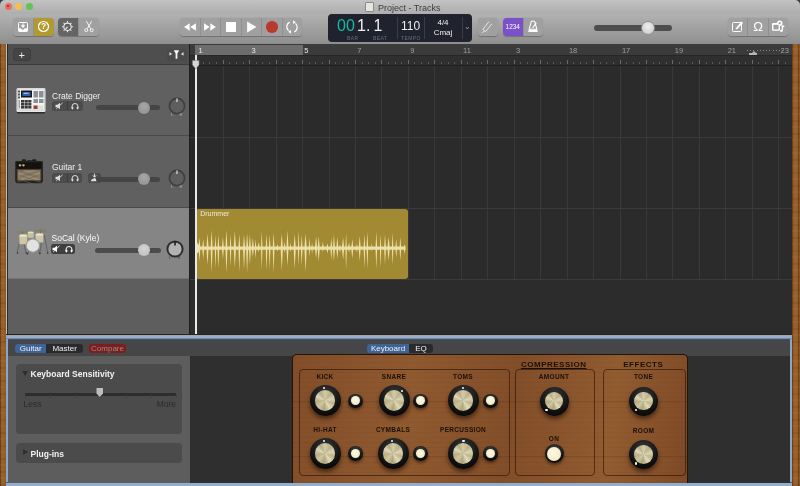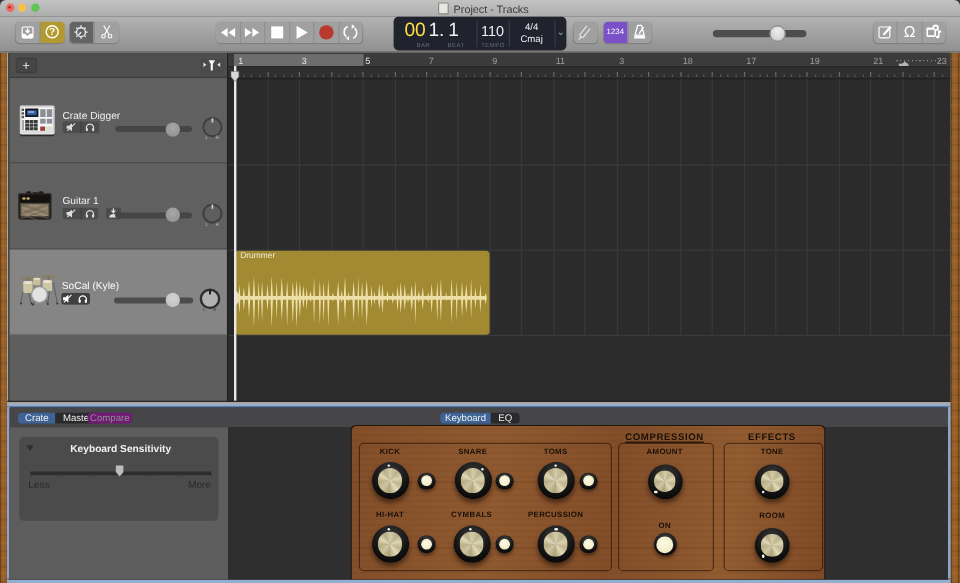--- a/index.html
+++ b/index.html
@@ -163,21 +163,21 @@
           <g fill="none" stroke="#fff" stroke-width="1.25">
             <path d="M4.6 2.1 A5.2 5.2 0 0 0 3.5 10.6"></path>
             <path d="M9.4 11.9 A5.2 5.2 0 0 0 10.5 3.4"></path>
           </g>
           <path d="M8.2 0.3 l2.6 1.9 -2.8 1.7z M5.8 13.7 l-2.6-1.9 2.8-1.7z" fill="#fff"></path>
         </svg>
       </div>
   </div>
 
   <div class="abs" id="lcd">
-    <div style="position:absolute;left:9px;top:3px;font-size:16px;color:#fde047;">00</div>
+    <div style="position:absolute;left:9px;top:3px;font-size:16px;color:#14b8a6;">00</div>
     <div style="position:absolute;left:29px;top:3px;font-size:16px;color:#eceef2;">1. 1</div>
     <div class="lcdlab" style="left:19px;top:20.5px;">BAR</div>
     <div class="lcdlab" style="left:45px;top:20.5px;">BEAT</div>
     <div class="div" style="left:69px;"></div>
     <div style="position:absolute;left:69px;top:5px;width:27px;text-align:center;font-size:12px;color:#eceef2;">110</div>
     <div class="lcdlab" style="left:73px;top:20.5px;">TEMPO</div>
     <div class="div" style="left:96px;"></div>
     <div style="position:absolute;left:96px;top:3.5px;width:38px;text-align:center;font-size:8px;color:#eceef2;">4/4</div>
     <div style="position:absolute;left:96px;top:13.5px;width:38px;text-align:center;font-size:8px;color:#eceef2;">Cmaj</div>
     <div class="div" style="left:134px;"></div>
@@ -564,47 +564,51 @@
       <path d="M0.5 0.5 h6.5 v4.4 L3.75 9 L0.5 4.9 Z" fill="#d6d6d6" stroke="#7f7f7f" stroke-width="0.6"></path>
     </svg></div>
 
 <div class="abs" style="left:6px;top:333.8px;width:786px;height:1.2px;background:#242424;"></div>
 <div class="abs" id="bluetop"></div>
 <div class="abs" id="blueL"></div>
 <div class="abs" id="blueR"></div>
 <div class="abs" style="left:6px;top:481.5px;width:786px;height:1.5px;background:rgba(20,12,5,0.5);"></div>
 <div class="abs" id="blueB"></div>
 <div class="abs" id="tabbar">
-  <div class="pill" style="left:7.2px;width:31px;background:#3d6397;border-radius:3px 0 0 3px;">Crate</div>
+  <div class="pill" style="left:7.2px;width:31px;background:#3d6397;border-radius:3px 0 0 3px;">Guitar</div>
   <div class="pill" style="left:38.2px;width:37px;background:#2a2a2c;border-radius:0 3px 3px 0;">Master</div>
-  <div class="pill" style="left:65px;width:37px;background:#701a75;border-radius:3px;color:#8d8d91;">Compare</div>
+  <div class="pill" style="left:81px;width:37px;background:#7f1d1d;border-radius:3px;color:#8d8d91;">Compare</div>
   <div class="pill" style="left:359px;width:42px;background:#3d6397;border-radius:3px 0 0 3px;">Keyboard</div>
   <div class="pill" style="left:401px;width:24px;background:#2a2a2c;border-radius:0 3px 3px 0;">EQ</div>
 </div>
 <div class="abs" id="bpane">
   <div class="abs" id="inspector">
     <div class="card" style="top:7.5px;height:70px;">
       <div style="position:absolute;left:5.5px;top:7px;width:0;height:0;border-left:3.5px solid transparent;border-right:3.5px solid transparent;border-top:5px solid #2f2f2f;"></div>
-      <div class="cardtitle" style="position:absolute;left:14.5px;top:5px;margin-left:28px;">Keyboard Sensitivity</div>
+      <div class="cardtitle" style="position:absolute;left:14.5px;top:5px;">Keyboard Sensitivity</div>
       <div style="position:absolute;left:8.5px;top:29.7px;width:151.5px;height:2.4px;background:#2d2d2d;border-radius:1px;"></div>
       <div id="ticks">
           <div style="position:absolute;left:8.8px;top:31.5px;width:1px;height:3px;background:#3f3f3f;"></div>
           <div style="position:absolute;left:34.0px;top:31.5px;width:1px;height:3px;background:#3f3f3f;"></div>
           <div style="position:absolute;left:59.1px;top:31.5px;width:1px;height:3px;background:#3f3f3f;"></div>
           <div style="position:absolute;left:84.3px;top:31.5px;width:1px;height:3px;background:#3f3f3f;"></div>
           <div style="position:absolute;left:109.5px;top:31.5px;width:1px;height:3px;background:#3f3f3f;"></div>
           <div style="position:absolute;left:134.7px;top:31.5px;width:1px;height:3px;background:#3f3f3f;"></div>
           <div style="position:absolute;left:159.8px;top:31.5px;width:1px;height:3px;background:#3f3f3f;"></div>
         </div>
       <svg style="position:absolute;left:79.8px;top:23.5px;" width="7.5" height="10.5" viewBox="0 0 7.5 10.5">
           <path d="M0.5 1 h6.5 v5.4 L3.75 10 L0.5 6.4 Z" fill="#bdbdbd"></path>
         </svg>
       <div style="position:absolute;left:7.5px;top:35.5px;font-size:8.5px;color:#2b2b2b;">Less</div>
       <div style="position:absolute;right:6px;top:35.5px;font-size:8.5px;color:#2b2b2b;">More</div>
     </div>
+    <div class="card" style="top:87px;height:19.5px;">
+      <div style="position:absolute;left:6.5px;top:6px;width:0;height:0;border-top:3.5px solid transparent;border-bottom:3.5px solid transparent;border-left:5px solid #2f2f2f;"></div>
+      <div class="cardtitle" style="position:absolute;left:14.5px;top:5.5px;">Plug-ins</div>
+    </div>
   </div>
 
   <div class="abs" id="woodpanel">
     <div class="seclab" style="left:221.5px;top:5px;width:78.5px;text-decoration:underline;">COMPRESSION</div>
     <div class="seclab" style="left:309.5px;top:5px;width:81.5px;">EFFECTS</div>
     <div class="secbox" style="left:5.5px;top:14px;width:209.5px;height:105px;"></div>
     <div class="secbox" style="left:221.5px;top:14px;width:78.5px;height:105px;"></div>
     <div class="secbox" style="left:309.5px;top:14px;width:81.5px;height:105px;"></div>
     <div id="knobs">
         <div class="klab" style="left:32px;top:17.5px;">KICK</div>

